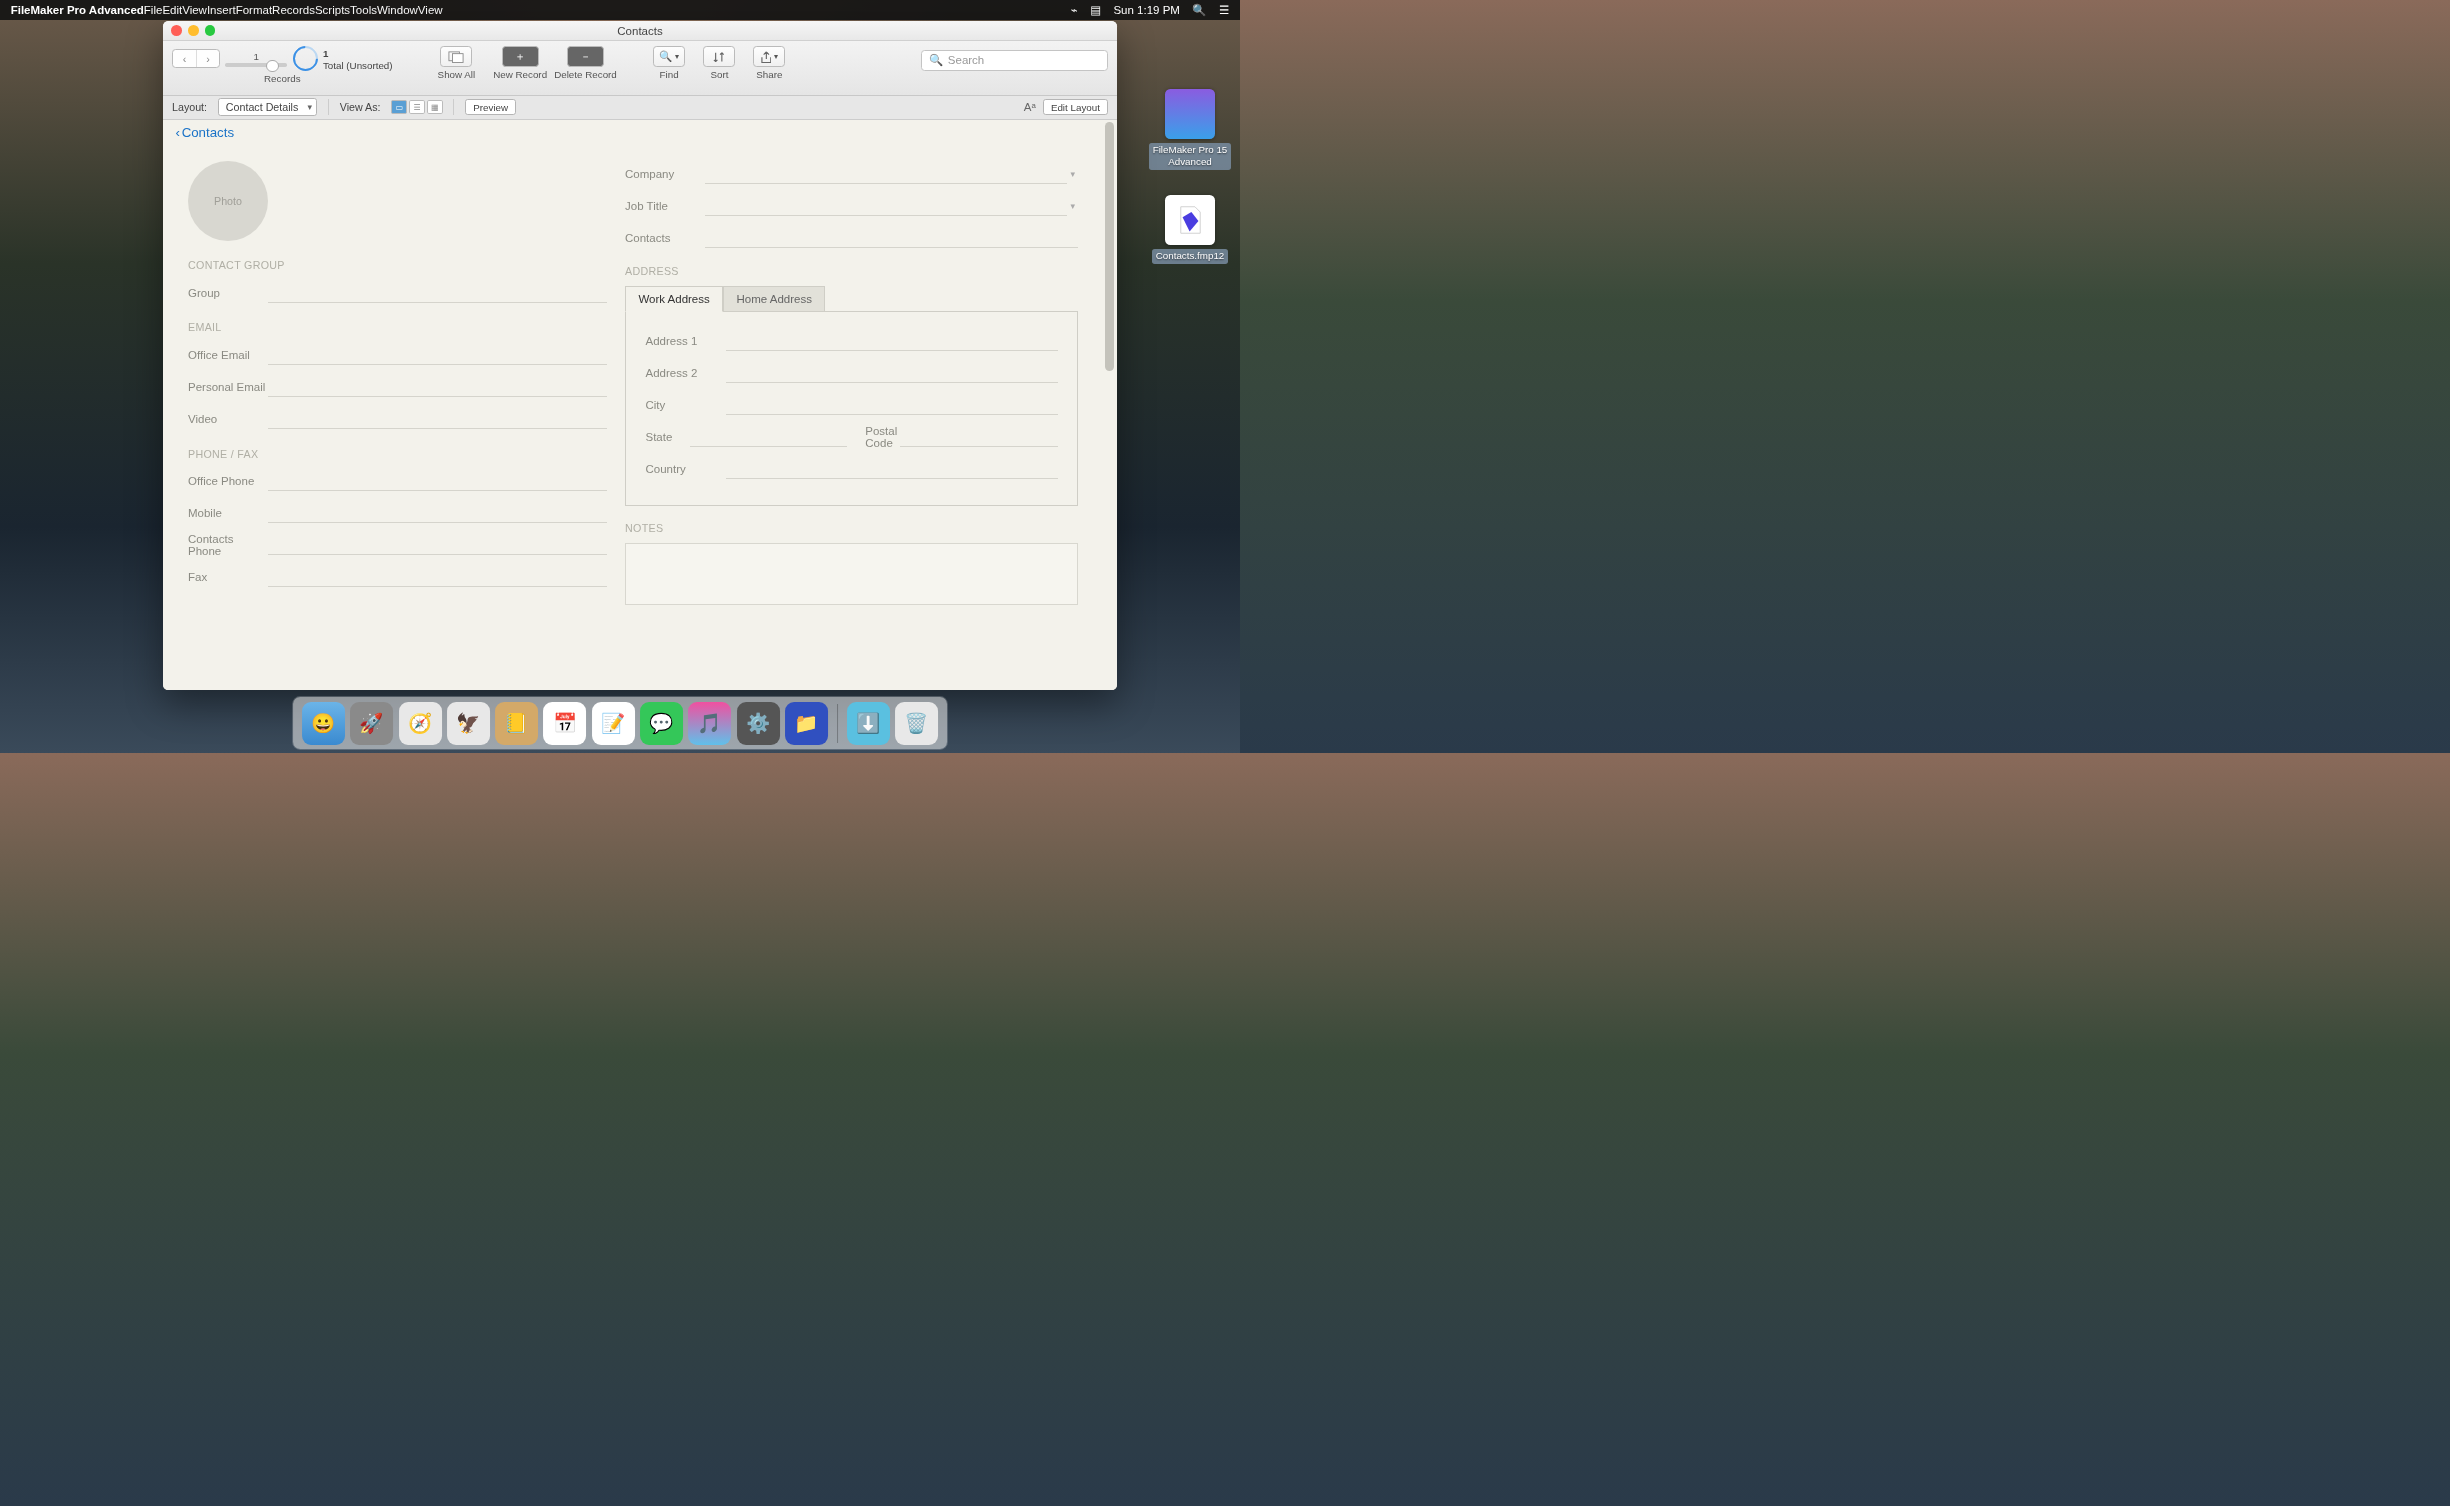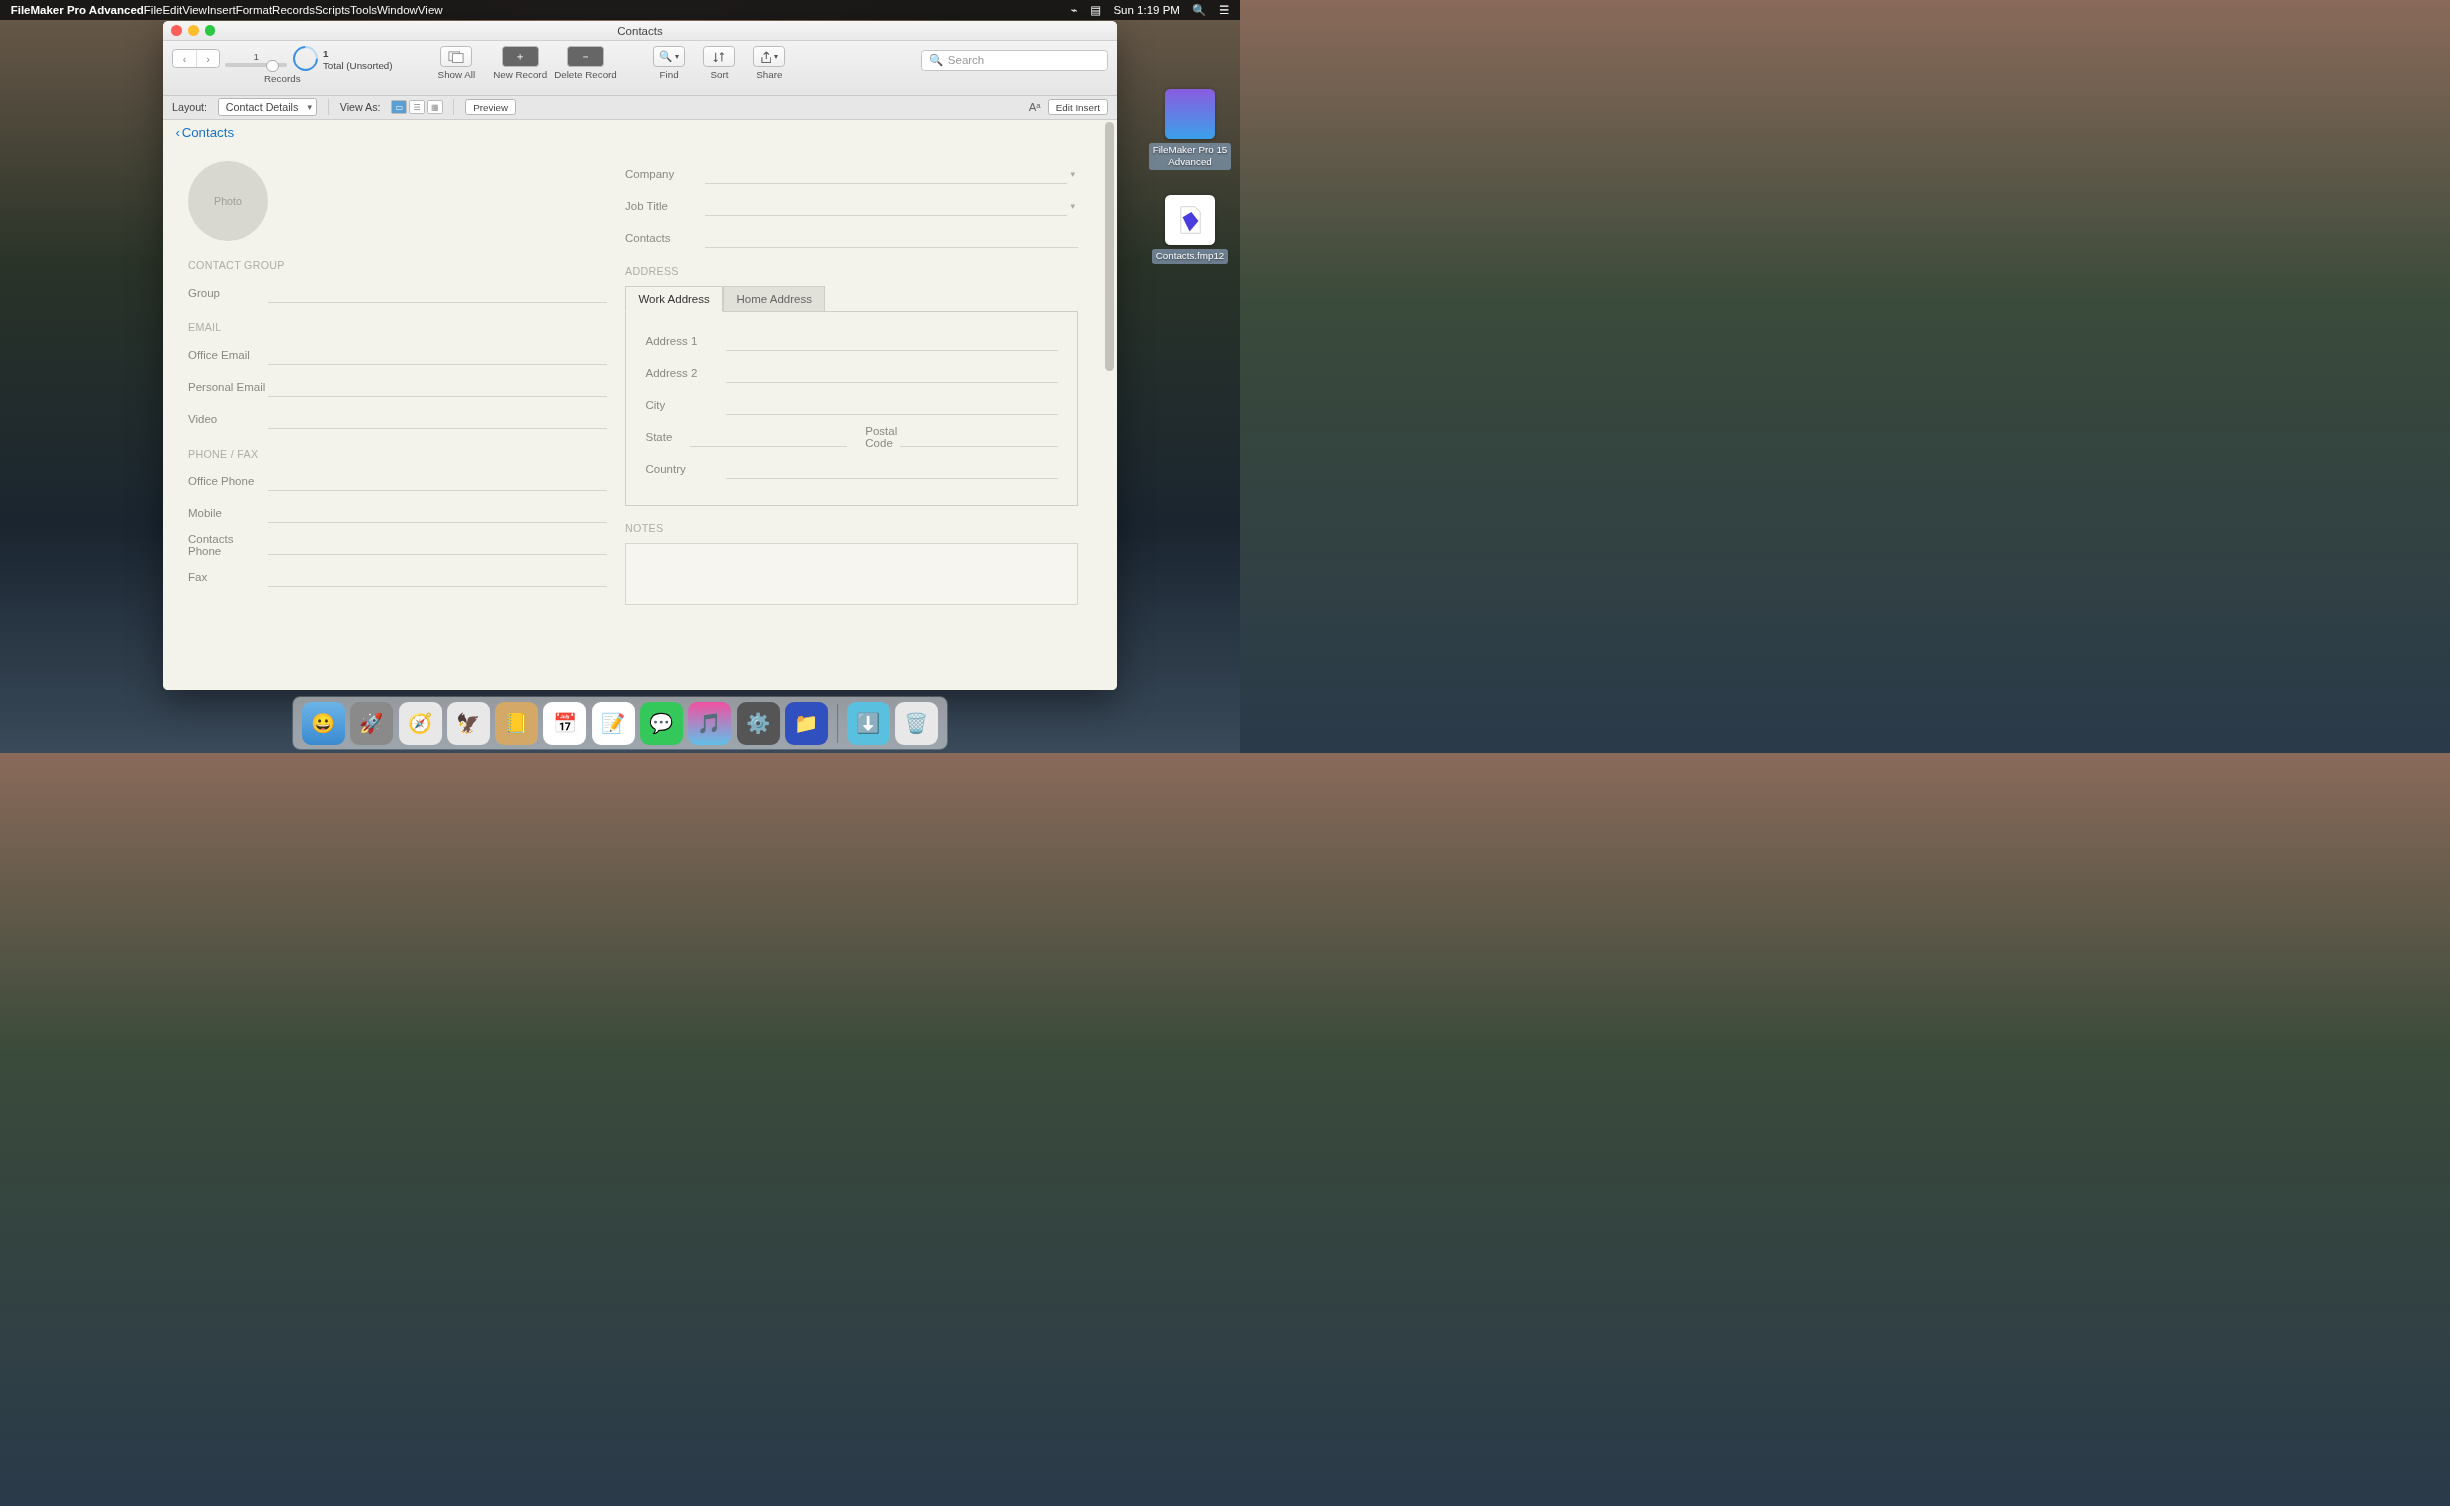--- a/index.html
+++ b/index.html
@@ -268,21 +268,21 @@
       <span>☰</span>
       <span>▦</span>
     </div>
     <span style="border-left:0.9px solid #ccc;height:16px;"></span>
     <div class="pill-btn">
       <span>Preview</span>
     </div>
     <div class="layout-right">
       <span class="aa-icon">Aᵃ</span>
       <div class="pill-btn">
-        <span>Edit Insert</span>
+        <span>Edit Layout</span>
       </div>
     </div>
   </div>
 
   <div class="content">
     <div class="breadcrumb">
       <span>‹</span>
       <span>Contacts</span>
     </div>
 

